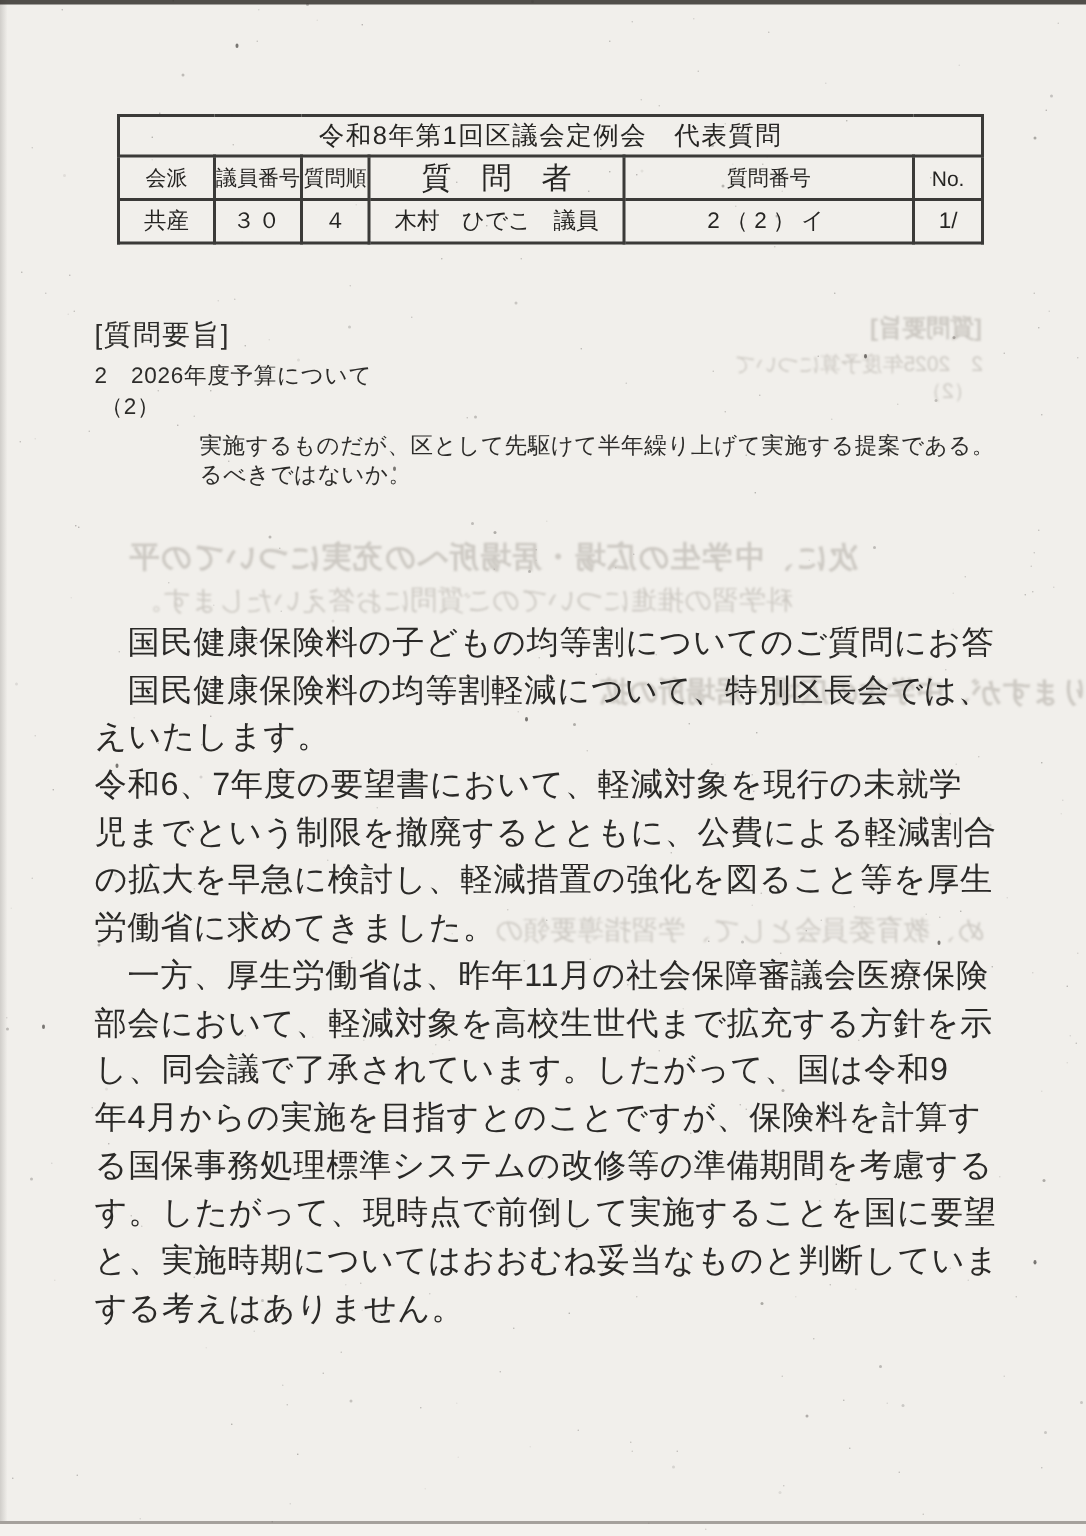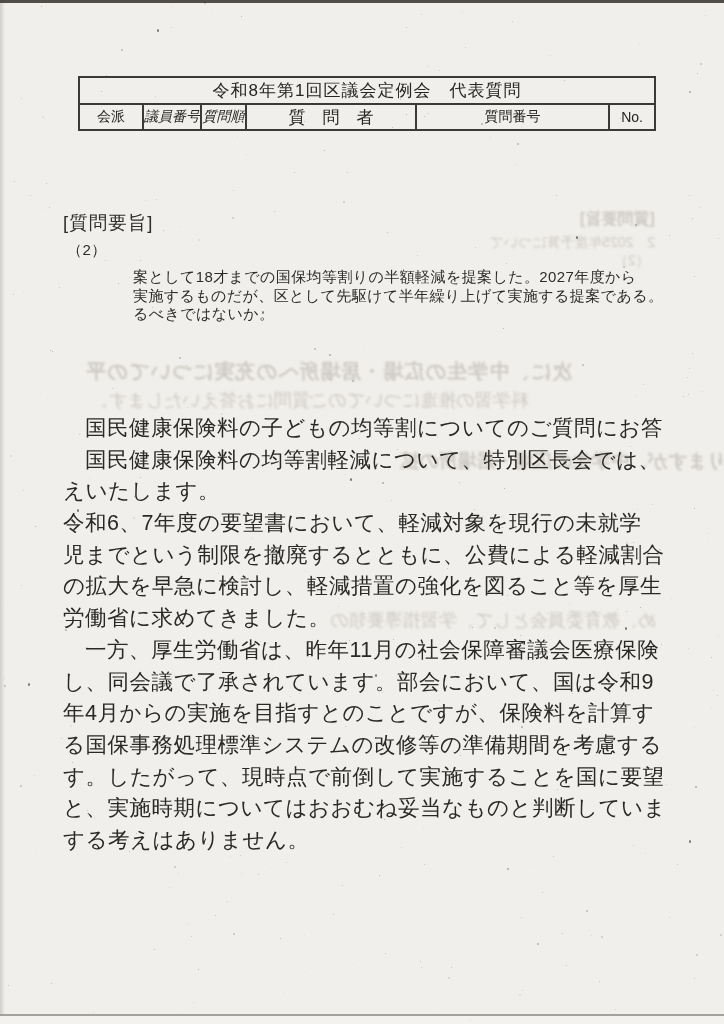--- a/index.html
+++ b/index.html
@@ -23,21 +23,21 @@
   table.hdr { border-collapse:collapse; table-layout:fixed; width:576px; }
   table.hdr td {
     border:2px solid #3b3a38;
     text-align:center; vertical-align:middle;
     color:#262523; white-space:nowrap; overflow:hidden;
   }
   .r-title td { height:27px; font-size:17px; letter-spacing:1px; }
   .r2 td { height:29px; font-size:16px; }
   .r3 td { height:26px; font-size:14px; }
   .r4 td { height:29px; font-size:15px; }
-  .fs-small { font-size:9.5px; letter-spacing:0;font-style:italic; }
+  .fs-small { font-size:9.5px; letter-spacing:0; }
   .fs-mid   { font-size:12px; }
   .sp2 { letter-spacing:2px; }
   .sp4 { letter-spacing:4px; }
 
   
   .summary { position:absolute; left:63px; top:210px; width:620px; }
   .summary-heading { font-size:18.5px; letter-spacing:1px; margin-bottom:6px; }
   .summary-topic   { font-size:15px; letter-spacing:.5px; margin-bottom:2px; }
   .summary-subtopic{ font-size:15px; letter-spacing:.5px; padding-left:4px; margin-bottom:8px; }
   .summary-line { font-size:15px; line-height:18.5px; letter-spacing:.4px; white-space:nowrap; }
@@ -100,46 +100,55 @@
         <col style="width:46px">
       </colgroup>
       <tbody>
           <tr class="r-title">
         <td colspan="7">令和8年第1回区議会定例会　代表質問</td>
       </tr>
       <tr class="r3">
         <td class="fs-mid">会派</td>
         <td class="fs-small">議員番号</td>
         <td class="fs-small">質問順</td>
-        <td colspan="2" style="font-size:17px">質　問　者</td>
+        <td colspan="2" style="font-size:20px">質　問　者</td>
         <td>質問番号</td>
         <td class="fs-mid">No.</td>
+      </tr>
+      <tr class="r4">
+        <td>共産</td>
+        <td class="sp2">３０</td>
+        <td>４</td>
+        <td colspan="2">木村　ひでこ　議員</td>
+        <td class="sp4">2（2）イ</td>
+        <td>1/</td>
       </tr>
     </tbody>
       </table>
   </div>
 
   <div class="summary">
     <div class="summary-heading">[質問要旨]</div>
+    <div class="summary-topic">2　2026年度予算について</div>
     <div class="summary-subtopic">（2）</div>
-    <div class="summary-line s-cont">案として18才までの国保均等割りの半額軽減を提案した。2027年度から</div>
     <div class="summary-line s-cont">実施するものだが、区として先駆けて半年繰り上げて実施する提案である。</div>
     <div class="summary-line s-cont">るべきではないか。</div>
   </div>
 
   <div class="answer">
     <div class="answer-line indent">国民健康保険料の子どもの均等割についてのご質問にお答</div>
     <div class="answer-line indent">国民健康保険料の均等割軽減について、特別区長会では、</div>
     <div class="answer-line">えいたします。</div>
     <div class="answer-line">令和6、7年度の要望書において、軽減対象を現行の未就学</div>
     <div class="answer-line">児までという制限を撤廃するとともに、公費による軽減割合</div>
     <div class="answer-line">の拡大を早急に検討し、軽減措置の強化を図ること等を厚生</div>
     <div class="answer-line">労働省に求めてきました。</div>
     <div class="answer-line indent">一方、厚生労働省は、昨年11月の社会保障審議会医療保険</div>
-    <div class="answer-line">し、同会議で了承されています。部会において、国は令和9</div>
+    <div class="answer-line">部会において、軽減対象を高校生世代まで拡充する方針を示</div>
+    <div class="answer-line">し、同会議で了承されています。したがって、国は令和9</div>
     <div class="answer-line">年4月からの実施を目指すとのことですが、保険料を計算す</div>
     <div class="answer-line">る国保事務処理標準システムの改修等の準備期間を考慮する</div>
     <div class="answer-line">す。したがって、現時点で前倒して実施することを国に要望</div>
     <div class="answer-line">と、実施時期についてはおおむね妥当なものと判断していま</div>
     <div class="answer-line">する考えはありません。</div>
   </div>
 
   <div class="noise">
       <div style="position: absolute; left: 140px; top: 260px; width: 1px; height: 1px; border-radius: 50%; background: rgba(52, 48, 44, 0.33);"></div>
       <div style="position: absolute; left: 512px; top: 21px; width: 1px; height: 1px; border-radius: 50%; background: rgba(52, 48, 44, 0.26);"></div>

